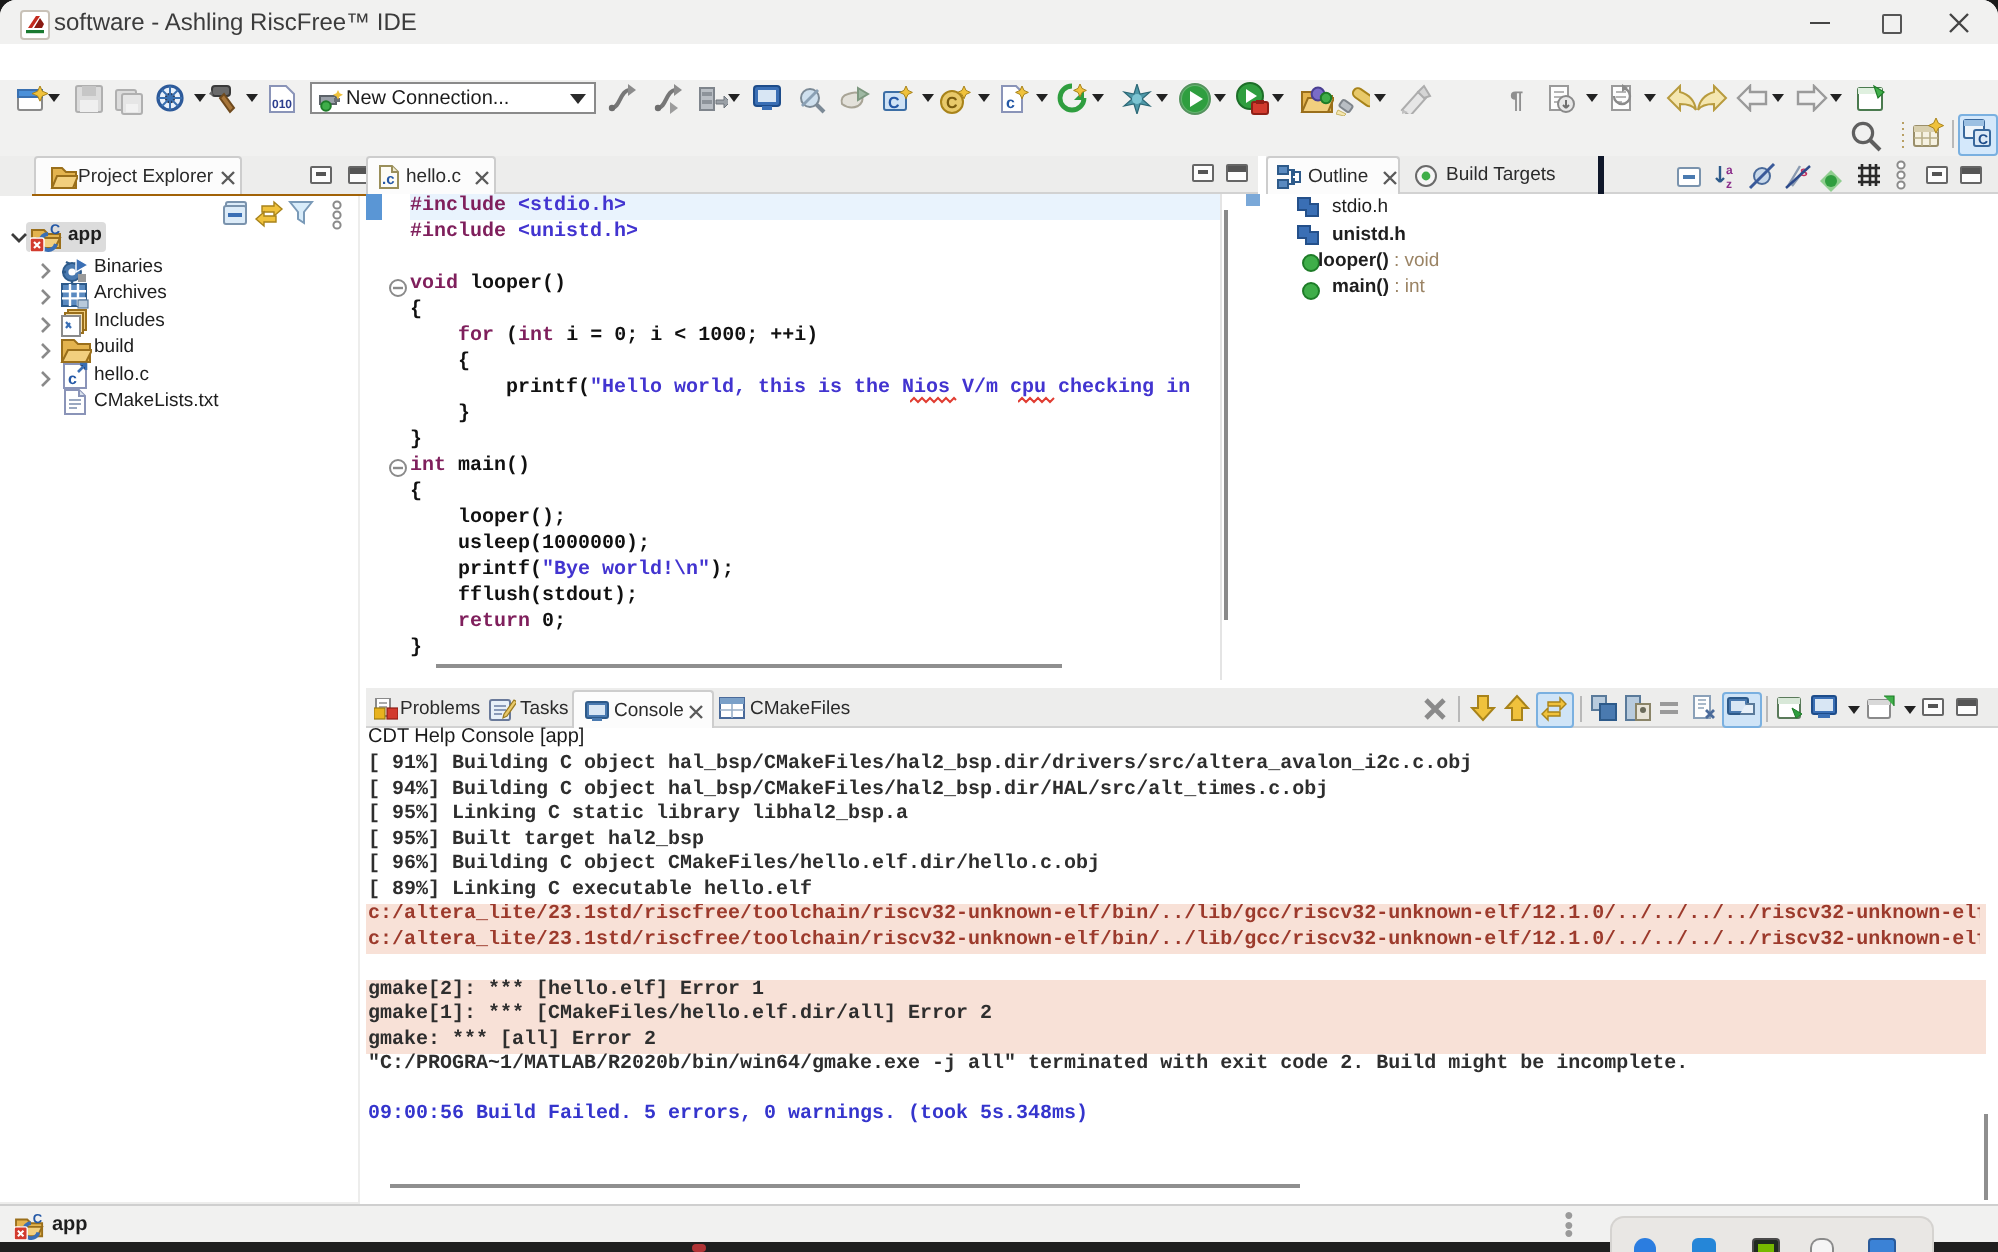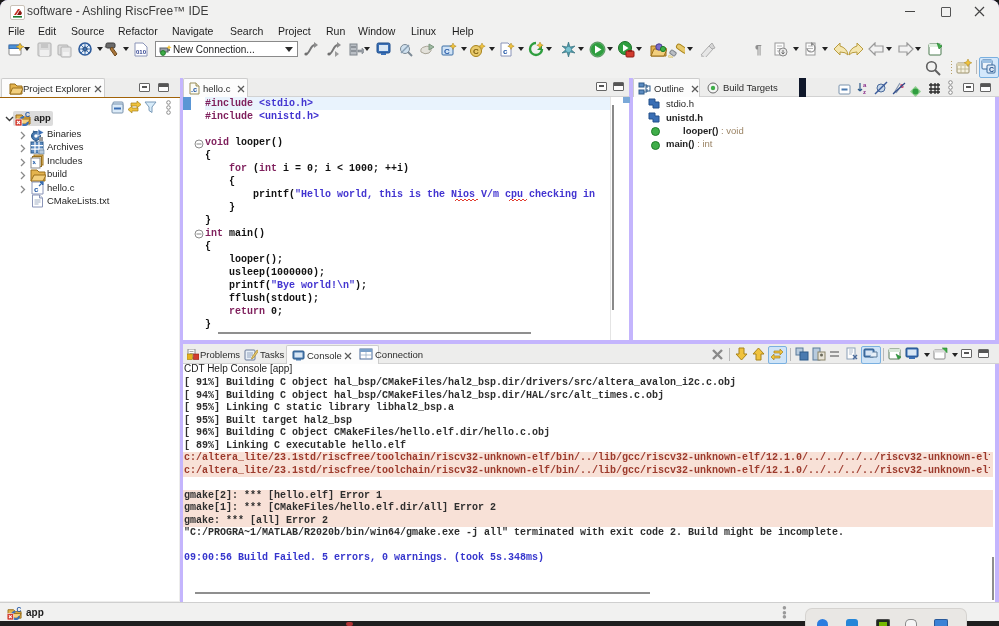--- a/index.html
+++ b/index.html
@@ -1,17 +1,17 @@
 <!DOCTYPE html>
 <html><head>
 <meta charset="utf-8">
 <style>
 html,body{margin:0;padding:0}
 body{width:999px;height:626px;background:#1a1a1a;font-family:"Liberation Sans",sans-serif;overflow:hidden;position:relative}
-#win{position:absolute;left:0;top:0;width:999px;height:622px;background:#c4b5fd;border-radius:8px 8px 0 0;overflow:hidden}
+#win{position:absolute;left:0;top:0;width:999px;height:622px;background:#ffffff;border-radius:8px 8px 0 0;overflow:hidden}
 .a{position:absolute}
 .ico{position:absolute;top:42px;width:16px;height:16px}
 .ico svg{display:block}
 .dd{position:absolute;top:7px;width:0;height:0;border-left:3.5px solid transparent;border-right:3.5px solid transparent;border-top:4.5px solid #222}
 .vsep{position:absolute;top:42px;width:1px;height:14px;background:#b9b9b9}
 .dsep{position:absolute;top:42px;width:1px;height:14px;background:repeating-linear-gradient(#b89f63 0 1px,transparent 1px 3px)}
 .gi{position:absolute;top:43px;width:12px;height:12px;border:1px solid #b3b3b3;background:#e9e9e9;border-radius:2px}
 .tab{position:absolute;top:0;height:19px;background:#fcfcfc;border:1px solid #cdcdcd;border-bottom:none;border-radius:2px 2px 0 0;box-sizing:border-box}
 .tx{font-size:9.5px;color:#2b2b2b}
 .mono{font-family:"Liberation Mono",monospace;font-size:10px;font-weight:bold;white-space:pre}
@@ -33,33 +33,20 @@
           <rect x="2" y="9" width="9" height="1.6" fill="#1a7a30"></rect>
         </svg>
  </div>
  <div class="a" style="left:27px;top:4px;font-size:12px;color:#3c3c3c">software - Ashling RiscFree™ IDE</div>
  <div class="a" style="left:905px;top:11px;width:10px;height:1px;background:#444"></div>
  <div class="a" style="left:941px;top:7px;width:8px;height:8px;border:1.2px solid #555;border-radius:1px"></div>
  <svg class="a" style="left:974px;top:6px" width="11" height="11" viewBox="0 0 11 11">
         <path d="M1 1 L10 10 M10 1 L1 10" stroke="#444" stroke-width="1.2"></path>
       </svg>
 </div>
-<div class="a" style="left:0;top:22px;width:999px;height:18px;background:#f1f1f0;font-size:10.5px;color:#1d1d1d">
- <span class="a" style="left:8px;top:3px">File</span>
- <span class="a" style="left:38px;top:3px">Edit</span>
- <span class="a" style="left:71px;top:3px">Source</span>
- <span class="a" style="left:118px;top:3px">Refactor</span>
- <span class="a" style="left:172px;top:3px">Navigate</span>
- <span class="a" style="left:230px;top:3px">Search</span>
- <span class="a" style="left:278px;top:3px">Project</span>
- <span class="a" style="left:326px;top:3px">Run</span>
- <span class="a" style="left:358px;top:3px">Window</span>
- <span class="a" style="left:411px;top:3px">Linux</span>
- <span class="a" style="left:452px;top:3px">Help</span>
-</div>
 <div class="a" style="left:0;top:40px;width:999px;height:38px;background:#f1f1f0">
  <div class="dsep" style="left:1px"></div>
       <div class="ico" style="left:8px;top:2px">
         <svg width="16" height="16" viewBox="0 0 16 16">
           <rect x="1" y="3" width="12" height="10" rx="1" fill="#fff" stroke="#8a8a8a"></rect>
           <rect x="1" y="3" width="12" height="3.5" fill="#4a90d9" stroke="#3a70b0"></rect>
           <path d="M11 6 l1.2 2.6 2.8 1.2 -2.8 1.2 -1.2 2.6 -1.2-2.6 -2.8-1.2 2.8-1.2z" fill="#f0c23c" stroke="#a8831a" stroke-width=".5" transform="translate(1,-5)"></path>
         </svg>
       </div>
  <div class="dd" style="left:24px"></div>
@@ -313,21 +300,21 @@
         </svg></div>
  <div class="vsep" style="left:976px;top:20px"></div>
  <div class="a" style="left:979px;top:17px;width:18px;height:19px;background:#d4e8fb;border:1px solid #7ab0e0;border-radius:2px"><svg style="margin:1px" width="15" height="15" viewBox="0 0 15 15">
           <rect x="1" y="1" width="10" height="9" rx="1" fill="#eef4fa" stroke="#39689c"></rect>
           <rect x="1" y="1" width="10" height="3" fill="#9cc0e2"></rect>
           <rect x="6" y="6" width="8" height="8" rx="1" fill="#dce9f6" stroke="#39689c"></rect>
           <text x="8" y="13" font-size="7" font-weight="bold" fill="#1d4c8a" font-family="Liberation Sans">C</text>
         </svg></div>
 </div>
 <div class="a" style="left:0;top:78px;width:180px;height:524px;background:#ededec"></div>
-<div class="a" style="left:0;top:78px;width:180px;height:19px;background:#ededec;border-bottom:1px solid #a16207">
+<div class="a" style="left:16px;top:78px;width:180px;height:19px;background:#ededec;border-bottom:1px solid #a16207">
  <div class="tab" style="left:1px;width:104px">
   <svg class="a" style="left:7px;top:3px" width="14" height="13" viewBox="0 0 14 13">
           <path d="M1 2 h5 l2 2 h5 v8 h-12z" fill="#e3b34e" stroke="#9a6f1b"></path>
           <path d="M1 12 l2.5-6 h10.5 l-2.5 6z" fill="#f2cf7e" stroke="#9a6f1b"></path>
         </svg>
   <span class="a tx" style="left:21px;top:4px">Project Explorer</span>
   <svg class="a" style="left:92px;top:6px" width="8" height="8" viewBox="0 0 8 8">
           <path d="M1 1 L7 7 M7 1 L1 7" stroke="#5a5a5a" stroke-width="1.2"></path>
         </svg>
  </div>
@@ -488,21 +475,21 @@
           <rect x="1" y="1" width="5" height="4" fill="#5a8ac0" stroke="#2d5a8a"></rect>
           <rect x="1" y="8" width="5" height="4" fill="#5a8ac0" stroke="#2d5a8a"></rect>
           <rect x="8" y="4" width="4" height="5" fill="#fff" stroke="#2d5a8a"></rect>
           <path d="M6 3 h3 v3 M6 10 h3 v-3" fill="none" stroke="#2d5a8a"></path>
         </svg>
   <span class="a tx" style="left:20px;top:4px">Outline</span>
   <svg class="a" style="left:57px;top:6px" width="8" height="8" viewBox="0 0 8 8">
           <path d="M1 1 L7 7 M7 1 L1 7" stroke="#5a5a5a" stroke-width="1.2"></path>
         </svg>
  </div>
- <div class="a" style="left:68px;top:0;width:98px;height:19px;border-right:7px solid #0f172a">
+ <div class="a" style="left:68px;top:0;width:98px;height:19px;border-right:3px solid #0f172a">
   <svg class="a" style="left:6px;top:4px" width="12" height="12" viewBox="0 0 12 12">
           <circle cx="6" cy="6" r="5" fill="#f6f6f6" stroke="#6a6a6a"></circle>
           <circle cx="6" cy="6" r="2.2" fill="#3fae49"></circle>
         </svg>
   <span class="a tx" style="left:22px;top:4px">Build Targets</span>
  </div>
  <div class="a" style="left:205px;top:4px"><svg width="14" height="13" viewBox="0 0 14 13">
           <rect x="1" y="2" width="11" height="9" rx="1" fill="#fff" stroke="#7a93ad"></rect>
           <rect x="3.5" y="5.5" width="6" height="2" fill="#4a7ab0"></rect>
         </svg></div>
@@ -542,56 +529,56 @@
 <div class="a" style="left:633px;top:97px;width:362px;height:243px;background:#fff">
  <svg class="a" style="left:15px;top:1px" width="12" height="11" viewBox="0 0 12 11">
         <path d="M1 1 h6 v3 h4 v6 h-6 v-3 h-4z" fill="#3a6fb5" stroke="#24508a"></path>
       </svg>
  <span class="tr" style="left:33px;top:0;font-weight:normal">stdio.h</span>
  <svg class="a" style="left:15px;top:14.5px" width="12" height="11" viewBox="0 0 12 11">
         <path d="M1 1 h6 v3 h4 v6 h-6 v-3 h-4z" fill="#3a6fb5" stroke="#24508a"></path>
       </svg>
  <span class="tr" style="left:33px;top:13.5px;font-weight:bold">unistd.h</span>
  <div class="a" style="left:18px;top:30px;width:7px;height:7px;border-radius:50%;background:#3fae49;border:1px solid #1e7c28"></div>
- <span class="tr" style="left:50px;top:26.5px"><b>looper()</b><span style="color:#9b8465"> : void</span></span>
+ <span class="tr" style="left:26px;top:26.5px"><b>looper()</b><span style="color:#9b8465"> : void</span></span>
  <div class="a" style="left:18px;top:43.5px;width:7px;height:7px;border-radius:50%;background:#3fae49;border:1px solid #1e7c28"></div>
  <span class="tr" style="left:33px;top:40px"><b>main()</b><span style="color:#9b8465"> : int</span></span>
 </div>
 <div class="a" style="left:183px;top:344px;width:816px;height:20px;background:#ededec;border-bottom:1px solid #d2d2d2;box-sizing:border-box">
  <svg class="a" style="left:4px;top:5px" width="12" height="12" viewBox="0 0 12 12">
         <rect x="1" y="0" width="7" height="9" fill="#fff" stroke="#8a8a8a"></rect>
         <rect x="2.5" y="2" width="4" height="1" fill="#aaa"></rect>
         <rect x="2.5" y="4" width="4" height="1" fill="#aaa"></rect>
         <rect x="0" y="5" width="5.5" height="5.5" fill="#e8b21e" stroke="#9a7a10" stroke-width=".6"></rect>
         <rect x="6.5" y="5" width="5.5" height="5.5" fill="#d23b2e" stroke="#8f1f16" stroke-width=".6"></rect>
       </svg>
  <span class="a tx" style="left:17px;top:5px">Problems</span>
  <svg class="a" style="left:61px;top:4px" width="14" height="13" viewBox="0 0 14 13">
         <rect x="1" y="2" width="10" height="10" rx="1" fill="#e8f0f8" stroke="#6a7a9a"></rect>
         <path d="M3 5 h6 M3 7 h6 M3 9 h4" stroke="#8a9ab8" stroke-width=".9"></path>
         <path d="M8 9 L13 2 l1.5 1 L9.5 10 l-2 1z" fill="#e8c96a" stroke="#9a7a20" stroke-width=".6"></path>
       </svg>
  <span class="a tx" style="left:77px;top:5px">Tasks</span>
- <div class="tab" style="left:103px;top:1px;width:93px;height:19px">
+ <div class="tab" style="left:103px;top:1px;width:71px;height:19px">
   <svg class="a" style="left:5px;top:4px" width="13" height="11" viewBox="0 0 13 11">
           <rect x="1" y="1" width="11" height="8" rx="1" fill="#4a7ab0" stroke="#2d5a8a"></rect>
           <rect x="2.5" y="2.5" width="8" height="5" fill="#d8e6f4"></rect>
           <rect x="4" y="9" width="5" height="1.5" fill="#4a7ab0"></rect>
         </svg>
   <span class="a tx" style="left:20px;top:4px">Console</span>
   <svg class="a" style="left:57px;top:6px" width="8" height="8" viewBox="0 0 8 8">
           <path d="M1 1 L7 7 M7 1 L1 7" stroke="#5a5a5a" stroke-width="1.2"></path>
         </svg>
  </div>
  <svg class="a" style="left:176px;top:4px" width="14" height="13" viewBox="0 0 14 13">
         <rect x="1" y="1" width="12" height="10" fill="#fff" stroke="#4a6a9a"></rect>
         <rect x="1" y="1" width="12" height="3" fill="#7aa0c8"></rect>
         <path d="M1 7 h12 M7 4 v7" stroke="#9ab0c8" stroke-width=".8"></path>
       </svg>
- <span class="a tx" style="left:192px;top:5px">Connection</span>
+ <span class="a tx" style="left:192px;top:5px">CMakeFiles</span>
  <svg class="a" style="left:528px;top:4px" width="13" height="13" viewBox="0 0 13 13">
         <path d="M2 2 L11 11 M11 2 L2 11" stroke="#8a8a8a" stroke-width="2.4"></path>
       </svg>
  <div class="vsep" style="left:546px;top:4px;height:13px"></div>
  <svg class="a" style="left:552px;top:3px" width="13" height="14" viewBox="0 0 13 14">
         <path d="M4 1 h5 v6 h3 l-5.5 6 -5.5-6 h3z" fill="#f0c23c" stroke="#a8831a"></path>
       </svg>
  <svg class="a" style="left:569px;top:3px" width="13" height="14" viewBox="0 0 13 14">
         <path d="M4 13 h5 v-6 h3 l-5.5-6 -5.5 6 h3z" fill="#f0c23c" stroke="#a8831a"></path>
       </svg>

